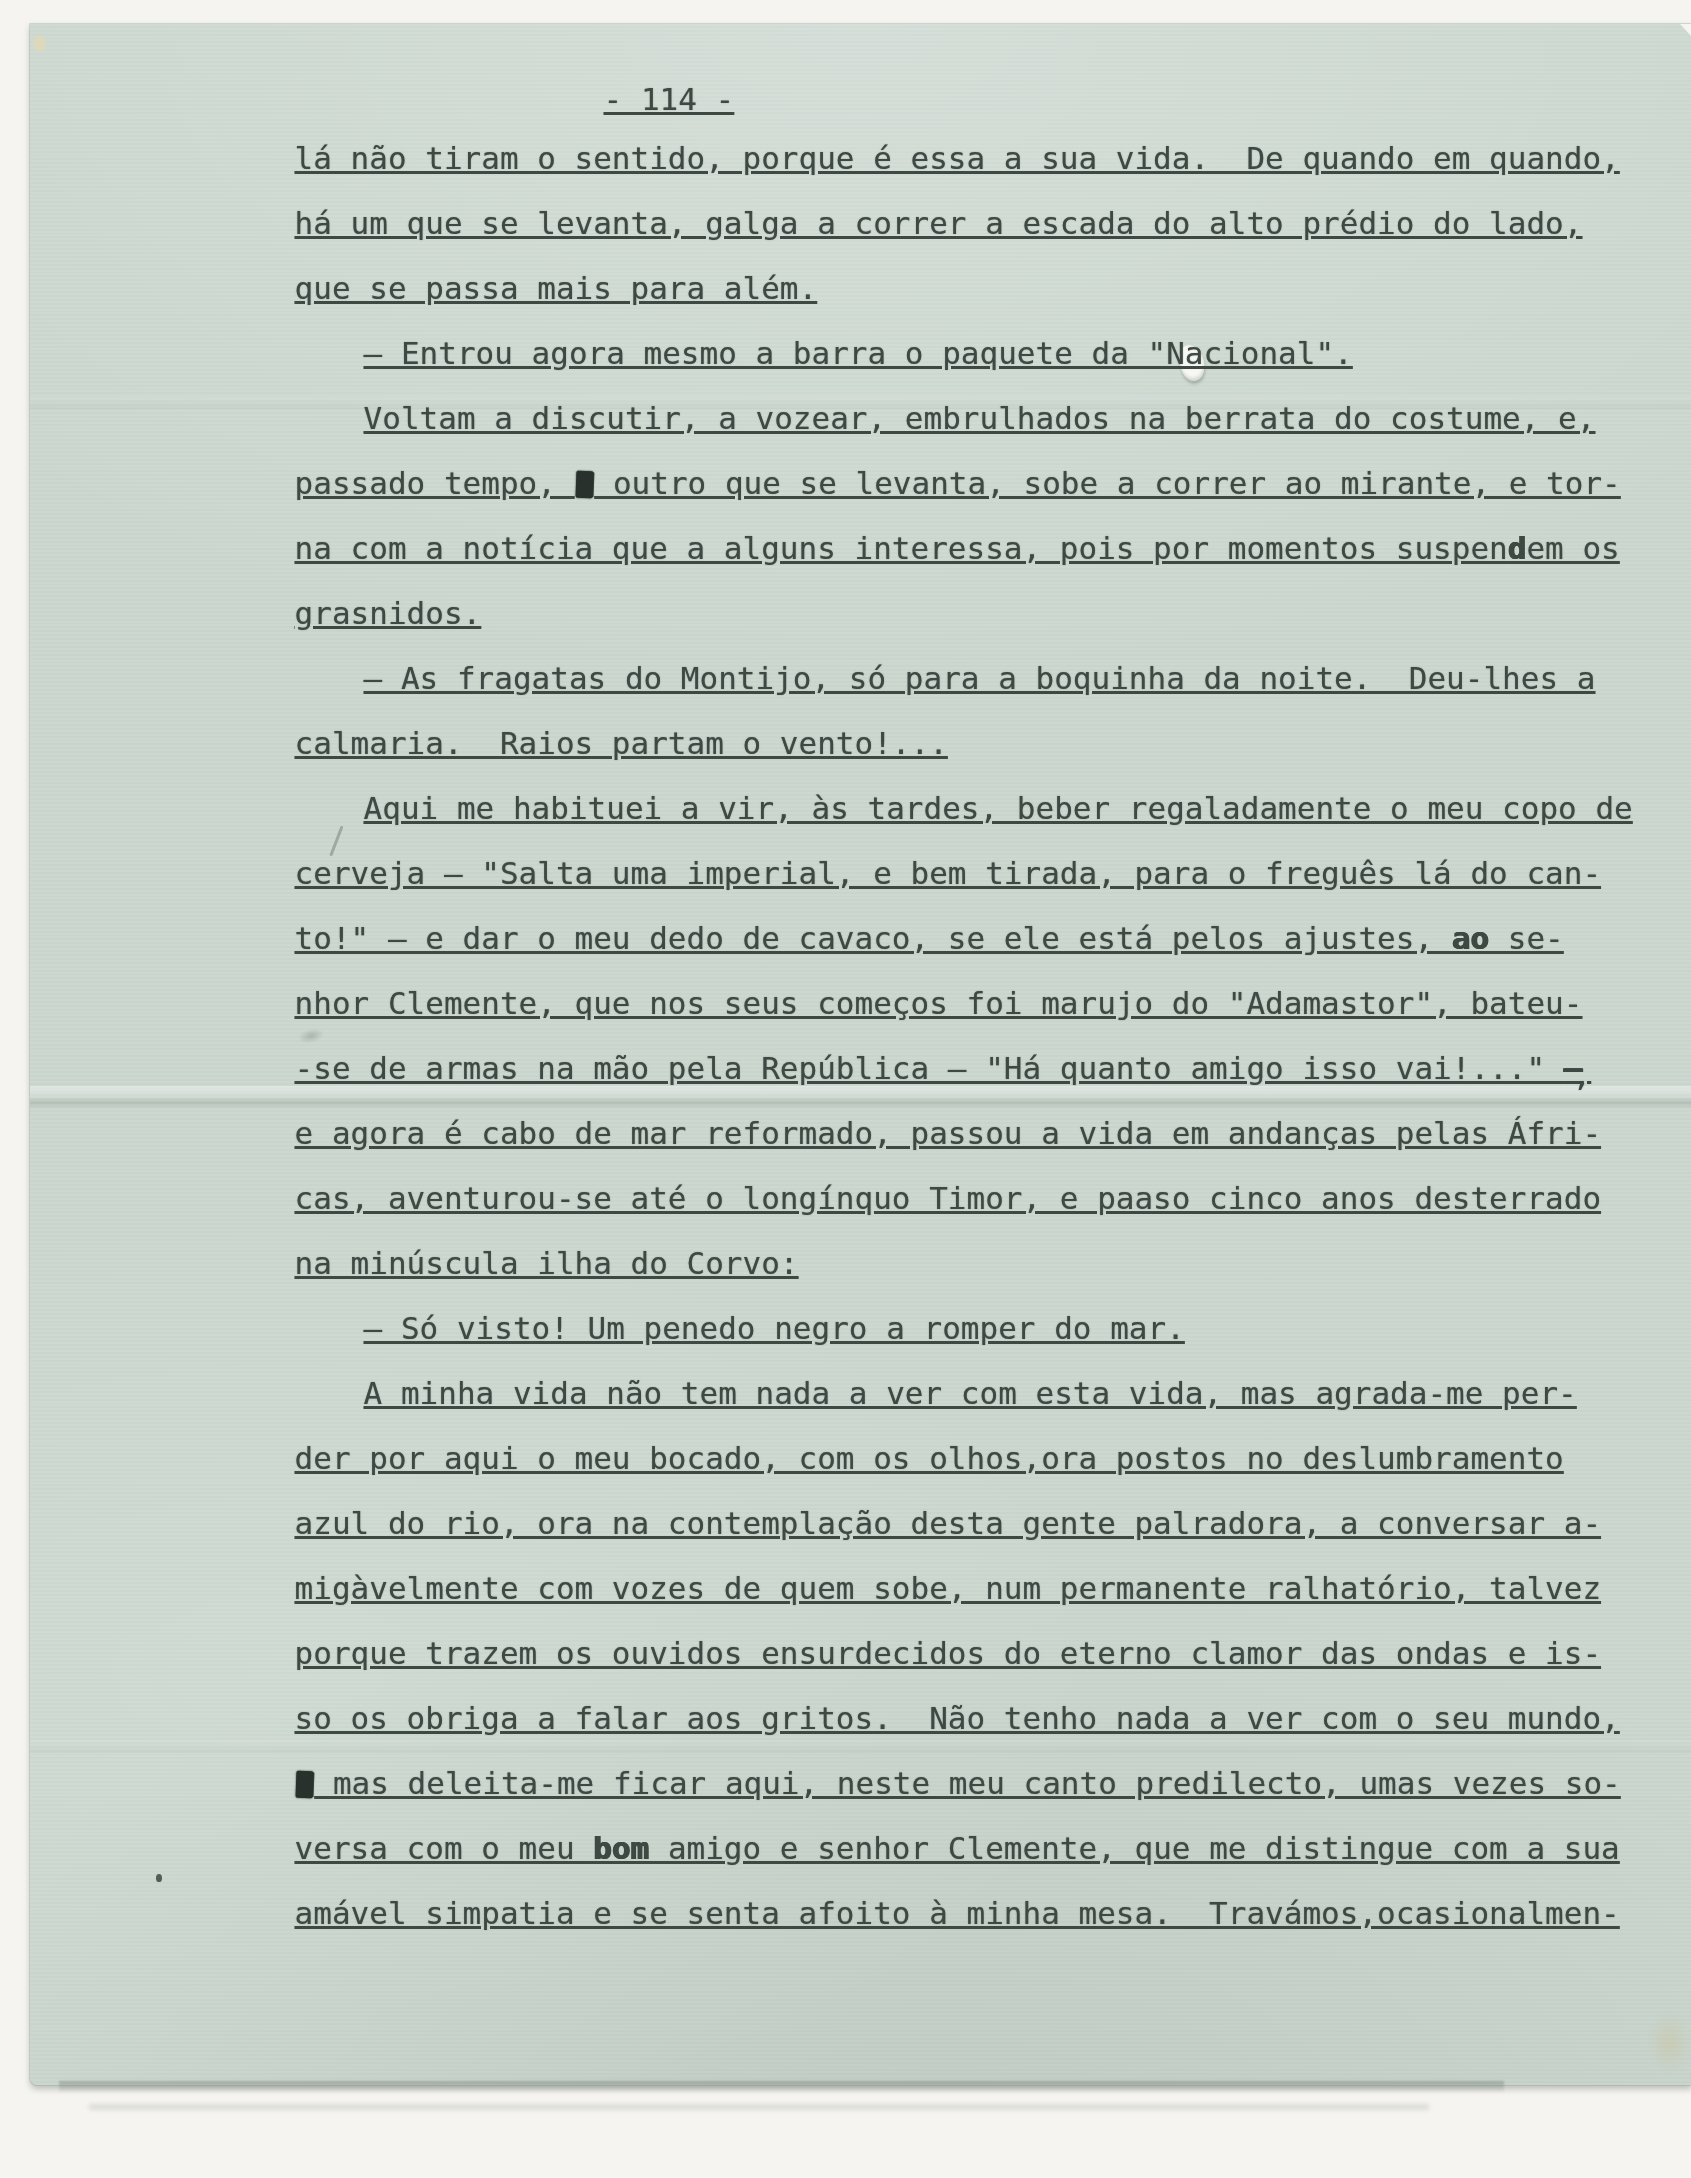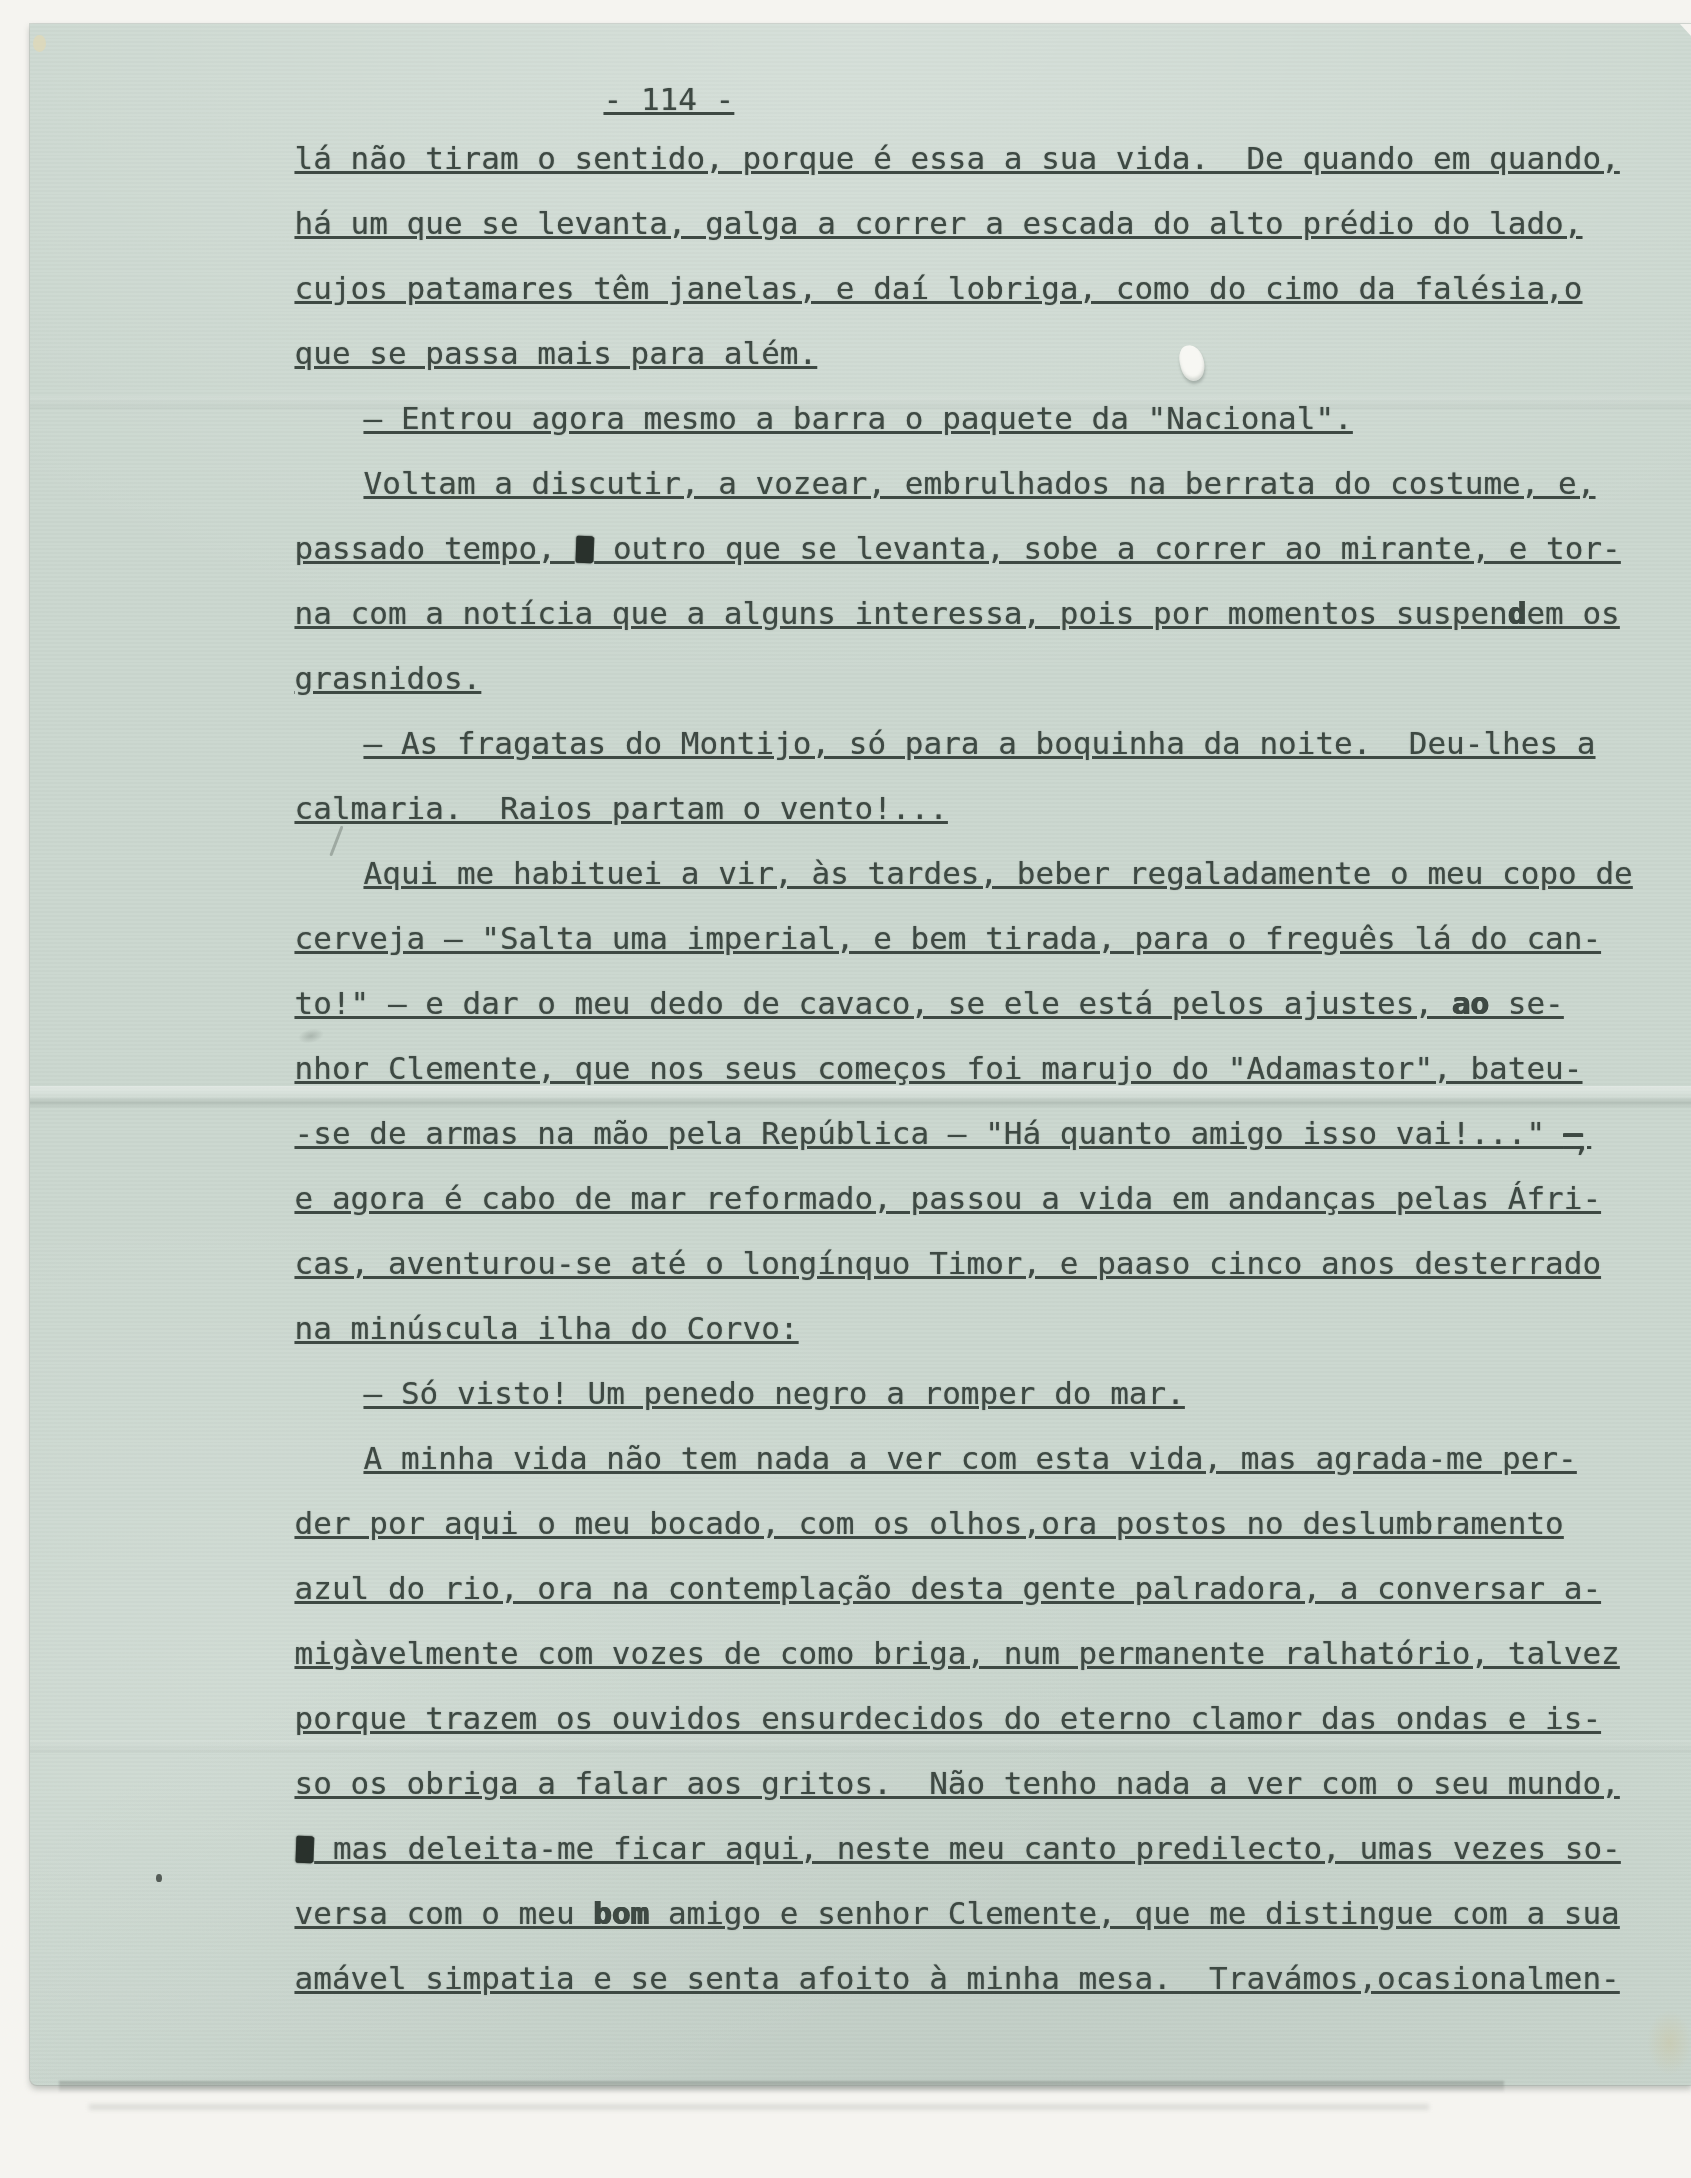--- a/index.html
+++ b/index.html
@@ -82,42 +82,41 @@
   <div class="paper-hole"></div>
   <div class="pencil-slash"></div>
   <div class="smudge"></div>
   <div class="mark-dot"></div>
   <div class="stain-bottomright"></div>
 
   <div class="page-number">- 114 -</div>
   <div class="text-block" id="text-block">
       <div class="line"><span>lá não tiram o sentido, porque é essa a sua vida.  De quando em quando,</span></div>
       <div class="line"><span>há um que se levanta, galga a correr a escada do alto prédio do lado,</span></div>
-      <div class="line"><span>cujos patamares têm janelas, e daí lobriga, como do cimo da falésia,o</span></div>
       <div class="line"><span>que se passa mais para além.</span></div>
       <div class="line indent"><span>— Entrou agora mesmo a barra o paquete da "Nacional".</span></div>
       <div class="line indent"><span>Voltam a discutir, a vozear, embrulhados na berrata do costume, e,</span></div>
       <div class="line"><span>passado tempo, </span><span class="blot"></span><span> outro que se levanta, sobe a correr ao mirante, e tor-</span></div>
       <div class="line"><span>na com a notícia que a alguns interessa, pois por momentos suspen</span><span class="retype">d</span><span>em os</span></div>
       <div class="line"><span>grasnidos.</span></div>
       <div class="line indent"><span>— As fragatas do Montijo, só para a boquinha da noite.  Deu-lhes a</span></div>
       <div class="line"><span>calmaria.  Raios partam o vento!...</span></div>
       <div class="line indent"><span>Aqui me habituei a vir, às tardes, beber regaladamente o meu copo de</span></div>
       <div class="line"><span>cerveja — "Salta uma imperial, e bem tirada, para o freguês lá do can-</span></div>
       <div class="line"><span>to!" — e dar o meu dedo de cavaco, se ele está pelos ajustes, </span><span class="retype">ao</span><span> se-</span></div>
       <div class="line"><span>nhor Clemente, que nos seus começos foi marujo do "Adamastor", bateu-</span></div>
       <div class="line"><span>-se de armas na mão pela República — "Há quanto amigo isso vai!..." </span><span class="retype">—</span><span class="sub">,</span></div>
       <div class="line"><span>e agora é cabo de mar reformado, passou a vida em andanças pelas Áfri-</span></div>
       <div class="line"><span>cas, aventurou-se até o longínquo Timor, e paaso cinco anos desterrado</span></div>
       <div class="line"><span>na minúscula ilha do Corvo:</span></div>
       <div class="line indent"><span>— Só visto! Um penedo negro a romper do mar.</span></div>
       <div class="line indent"><span>A minha vida não tem nada a ver com esta vida, mas agrada-me per-</span></div>
       <div class="line"><span>der por aqui o meu bocado, com os olhos,ora postos no deslumbramento</span></div>
       <div class="line"><span>azul do rio, ora na contemplação desta gente palradora, a conversar a-</span></div>
-      <div class="line"><span>migàvelmente com vozes de como briga, num permanente ralhatório, talvez</span></div>
+      <div class="line"><span>migàvelmente com vozes de quem sobe, num permanente ralhatório, talvez</span></div>
       <div class="line"><span>porque trazem os ouvidos ensurdecidos do eterno clamor das ondas e is-</span></div>
       <div class="line"><span>so os obriga a falar aos gritos.  Não tenho nada a ver com o seu mundo,</span></div>
       <div class="line"><span class="blot"></span><span> mas deleita-me ficar aqui, neste meu canto predilecto, umas vezes so-</span></div>
       <div class="line"><span>versa com o meu </span><span class="retype">bom</span><span> amigo e senhor Clemente, que me distingue com a sua</span></div>
       <div class="line"><span>amável simpatia e se senta afoito à minha mesa.  Travámos,ocasionalmen-</span></div>
     </div>
 </div>
 
 <div class="edge-shadow-bottom"></div>
 <div class="scan-streak"></div>

